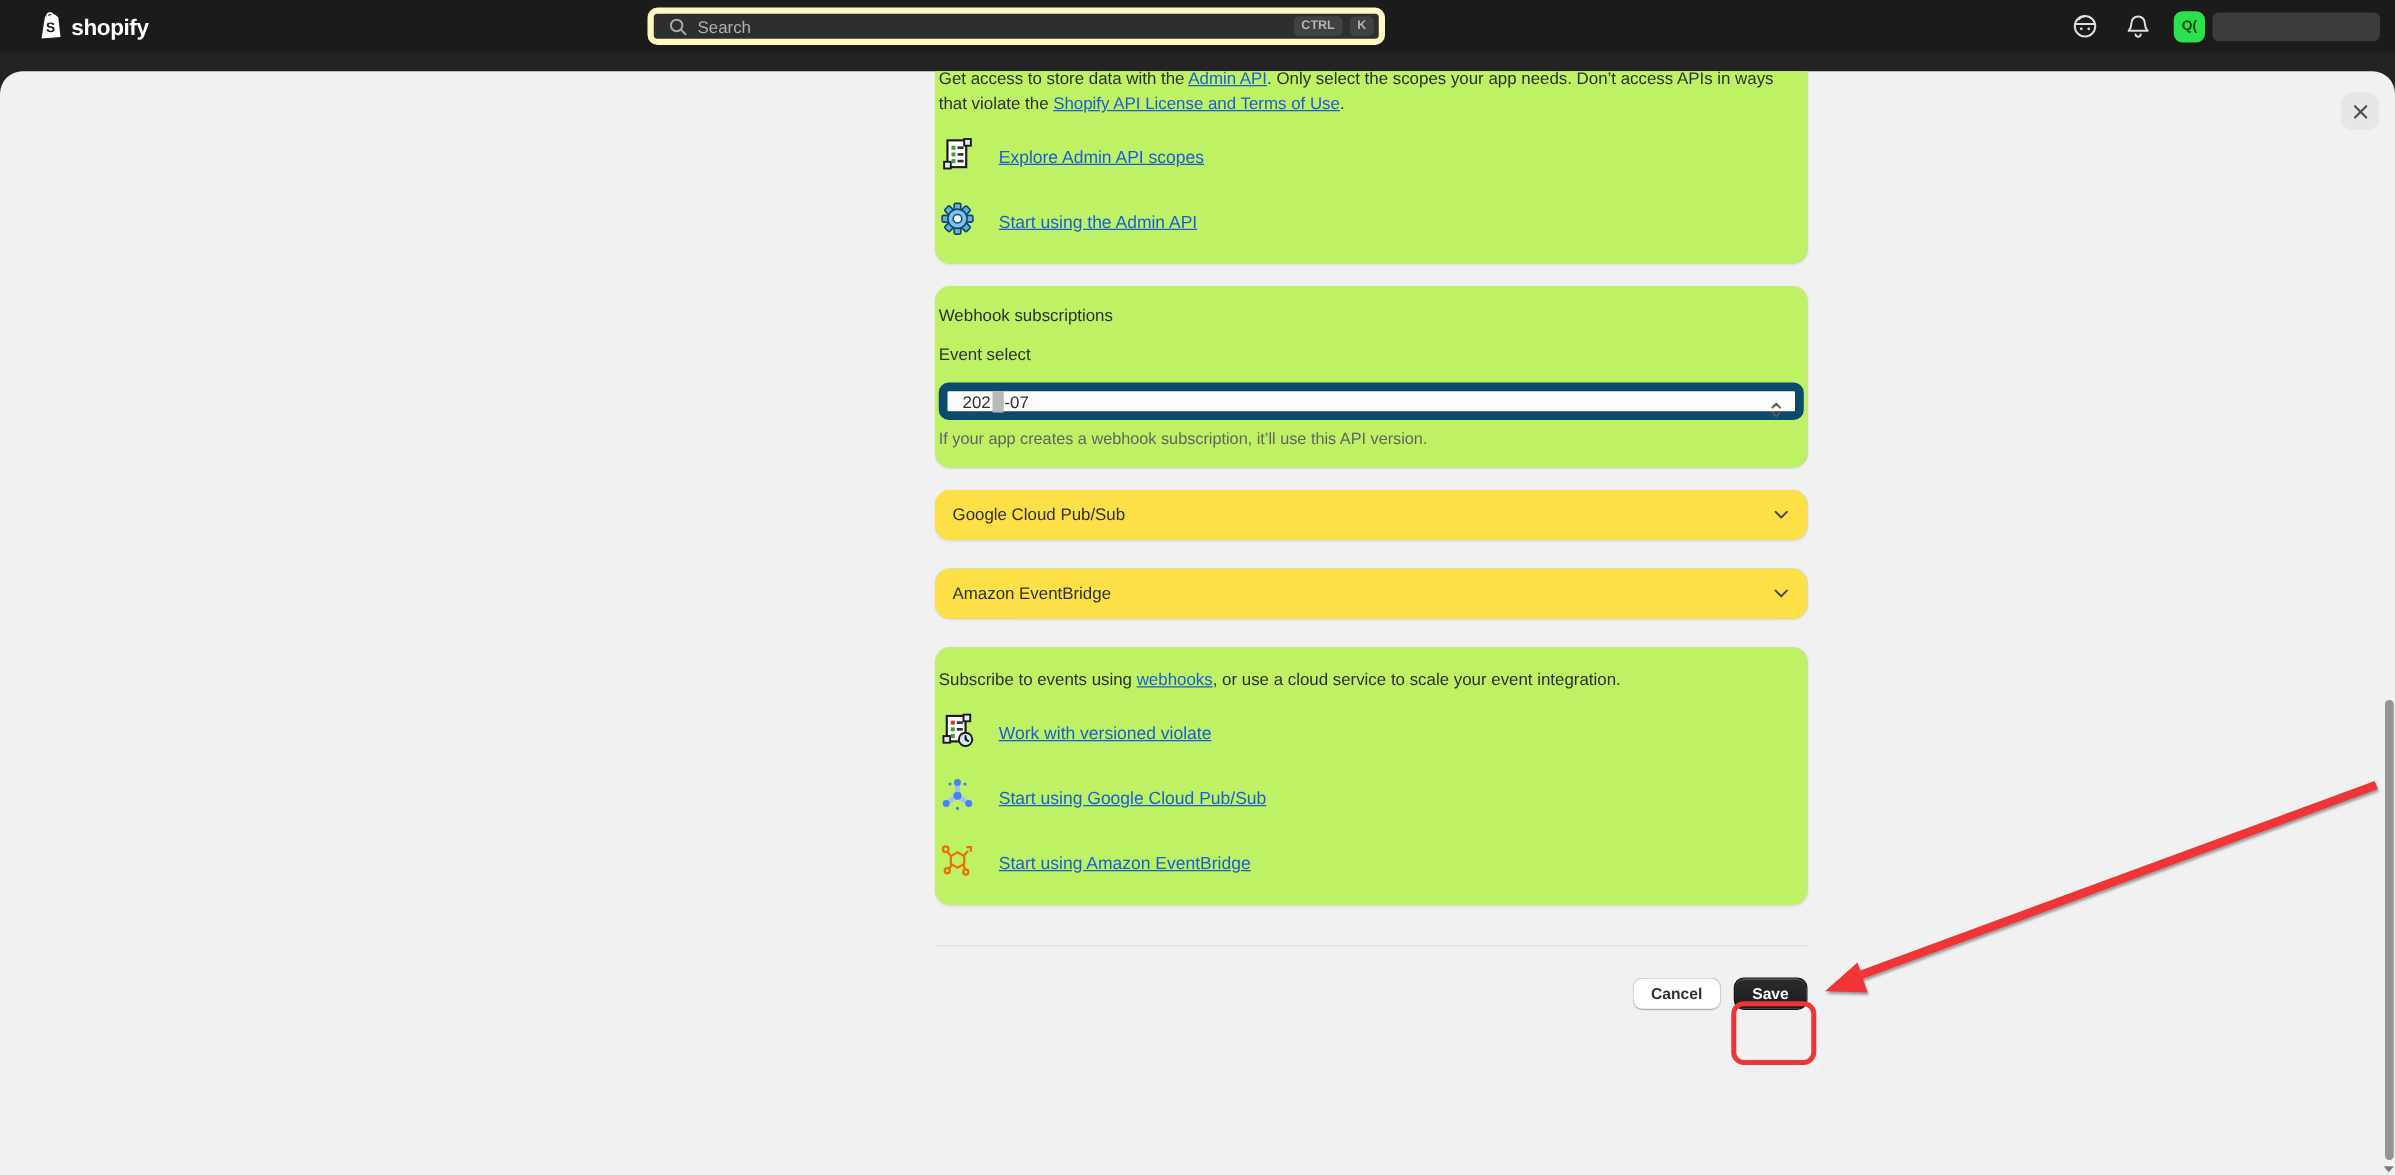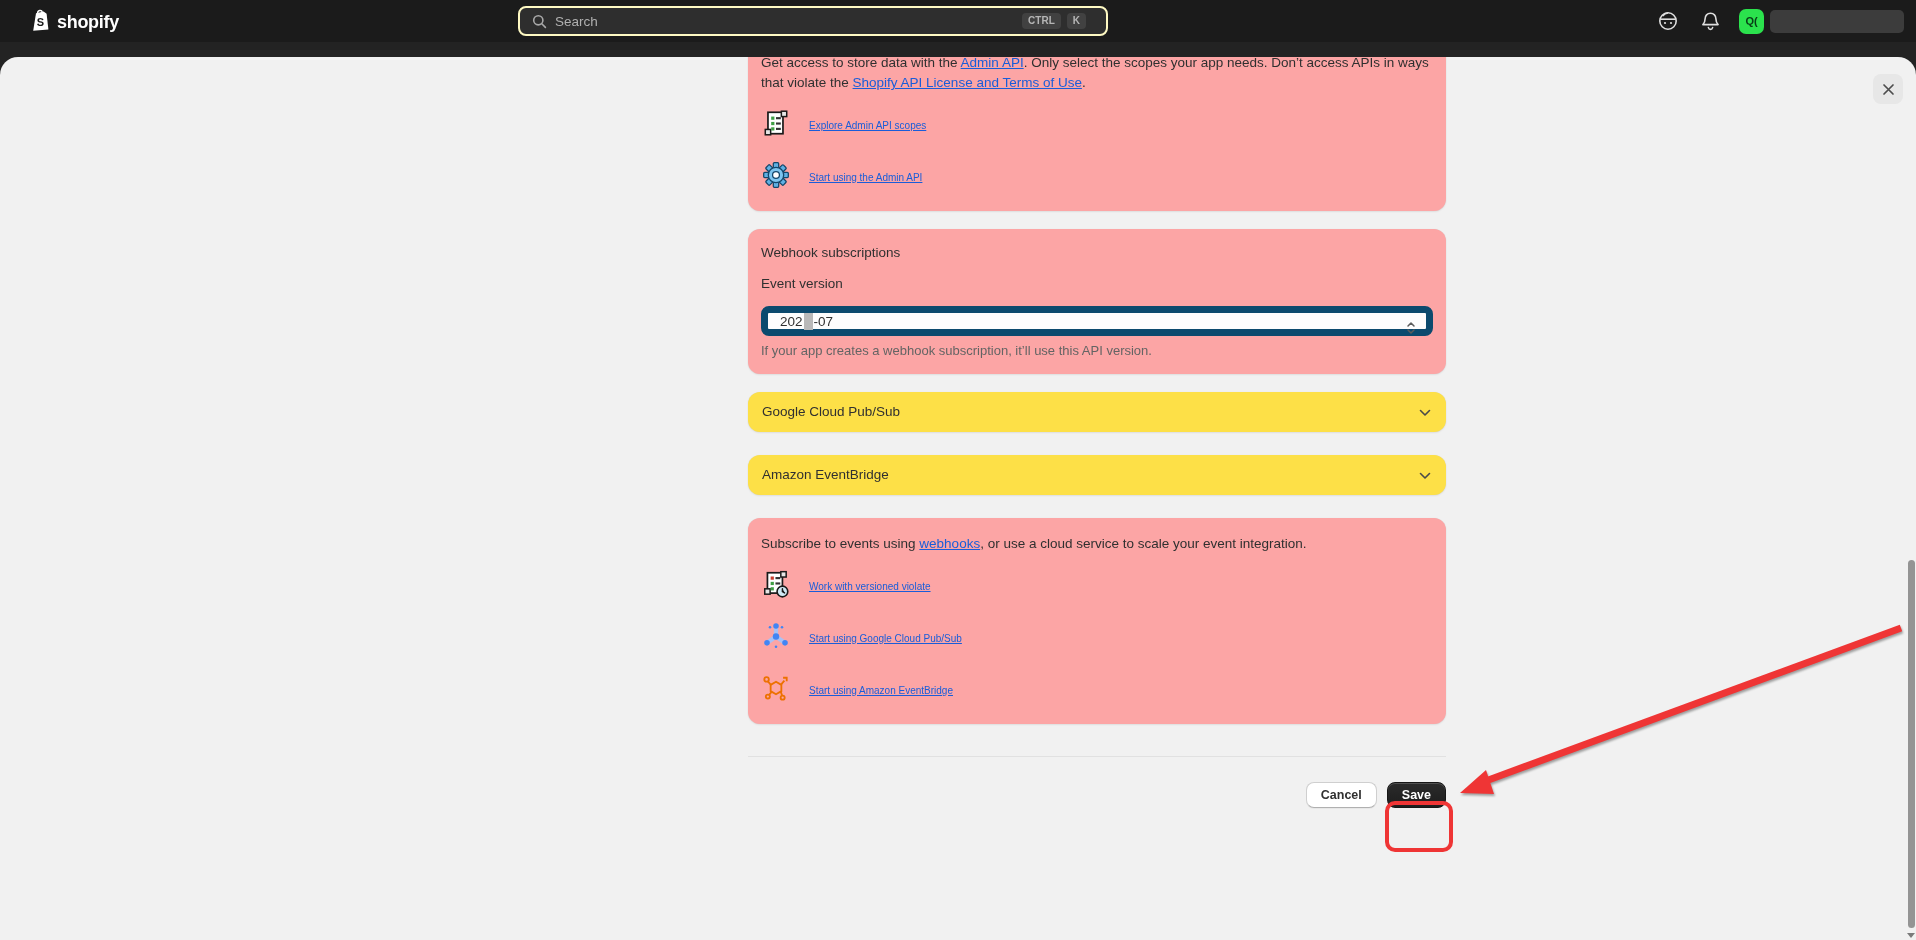--- a/index.html
+++ b/index.html
@@ -13,22 +13,22 @@
 
   
   .topbar {
     position: absolute; top: 0; left: 0; width: 1916px; height: 42px;
     background: #1b1b1b; z-index: 30;
   }
   .logo { position: absolute; left: 28px; top: 7px; display: flex; align-items: center; gap: 5px; }
   .logo-word { color: #fff; font-size: 18px; font-weight: 700; letter-spacing: -0.3px; }
   .searchbox {
     position: absolute; left: 518px; top: 6px; width: 590px; height: 30px;
-    background: #2e2e2e; border: 2px solid #fef9c3; border-radius: 8px;
-    display: flex; align-items: center; padding: 0 20px 0 12px;
+    background: #2e2e2e; border: 5px solid #fef9c3; border-radius: 8px;
+    display: flex; align-items: center; padding: 0 4px 0 12px;
   }
   .searchbox input {
     flex: 1; background: transparent; border: none; outline: none;
     color: #cfcfcf; font-size: 13.5px; font-family: "Liberation Sans", sans-serif;
   }
   .searchbox input::placeholder { color: #b0b0b0; opacity: 1; }
   .kbd {
     background: #414141; color: #b5b5b5; font-size: 10px; font-weight: 700;
     border-radius: 4px; padding: 3px 6px; margin-left: 6px; line-height: 1;
   }
@@ -48,30 +48,30 @@
     background: #f1f1f1; border-radius: 18px 18px 0 0; overflow: hidden; z-index: 10;
   }
   .close-btn {
     position: absolute; top: 17px; right: 13px; width: 30px; height: 30px;
     background: #e7e7e7; border-radius: 8px;
     display: flex; align-items: center; justify-content: center; cursor: pointer;
   }
   .content { width: 698px; margin: -20px 0 0 748px; }
 
   .card {
-    background: #fca5a5; border-radius: 12px;
+    background: #bef264; border-radius: 12px;
     box-shadow: 0 1px 2px rgba(0,0,0,.07), 0 0 1px rgba(0,0,0,.1);
-    padding: 16px 13px; margin-bottom: 18px;
+    padding: 16px 3px; margin-bottom: 18px;
   }
   .para { font-size: 13.5px; line-height: 20px; color: #303030; }
   a.link, .link { color: var(--link); text-decoration: underline; cursor: pointer; }
   .link-list { margin-top: 14px; }
   .link-row { display: flex; align-items: center; gap: 18px; height: 36px; margin-bottom: 16px; }
   .link-row:last-child { margin-bottom: 0; }
-  .link-row .link { font-size: 10px; }
+  .link-row .link { font-size: 14px; }
 
   .card-title { font-size: 13.5px; font-weight: 400; color: #303030; }
   .field-label { font-size: 13.5px; color: #303030; margin-top: 16px; }
   .select {
     margin-top: 15px; height: 30px; background: #fdfdfd;
     border: 7px solid #0c4a6e; border-radius: 8px;
     display: flex; align-items: center; padding: 0 10px 0 12px;
     font-size: 13.5px; color: #303030; cursor: pointer; position: relative;
   }
   .redact { display: inline-block; width: 9px; height: 17px; background: #b9b9b9; vertical-align: -4px; margin: 0 1px; }
@@ -218,21 +218,21 @@
               <circle cx="14" cy="14" r="3.2" fill="#ffffff" stroke="#14476b" stroke-width="1.2"></circle>
             </svg>
           </span>
           <a class="link">Start using the Admin API</a>
         </div>
       </div>
     </div>
 
     <div class="card">
       <div class="card-title">Webhook subscriptions</div>
-      <div class="field-label">Event version</div>
+      <div class="field-label">Event select</div>
       <div class="select">
         <span>
           <span>202</span><span class="redact"></span><span>-07</span>
         </span>
         <span class="stepper">
           <svg width="12" height="16" viewBox="0 0 12 16" fill="none">
             <path d="M3 6 L6 3 L9 6" stroke="#5c5c5c" stroke-width="1.5" stroke-linecap="round" stroke-linejoin="round"></path>
             <path d="M3 10 L6 13 L9 10" stroke="#5c5c5c" stroke-width="1.5" stroke-linecap="round" stroke-linejoin="round"></path>
           </svg>
         </span>

